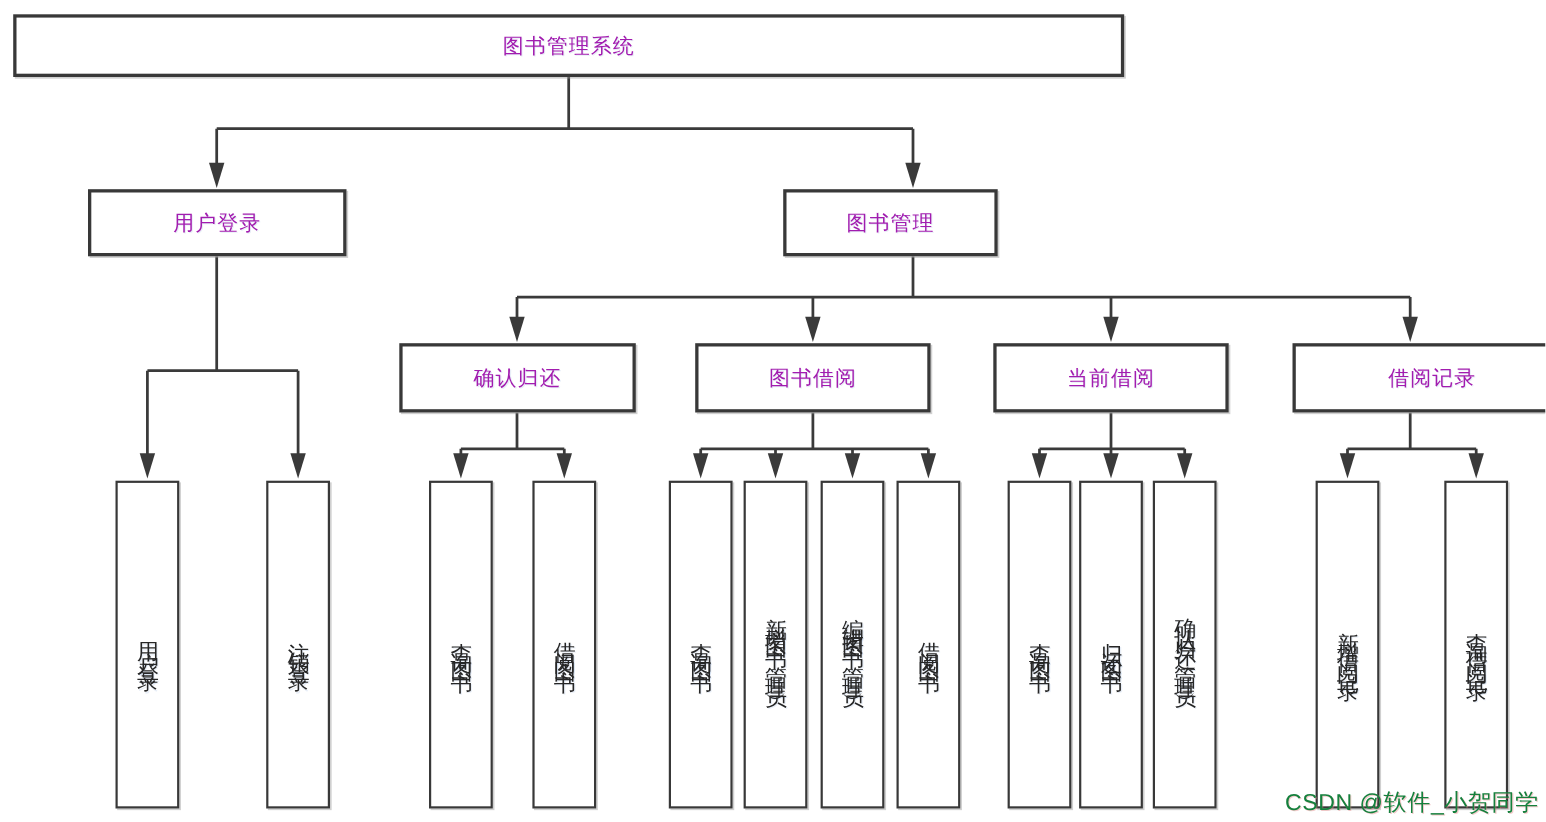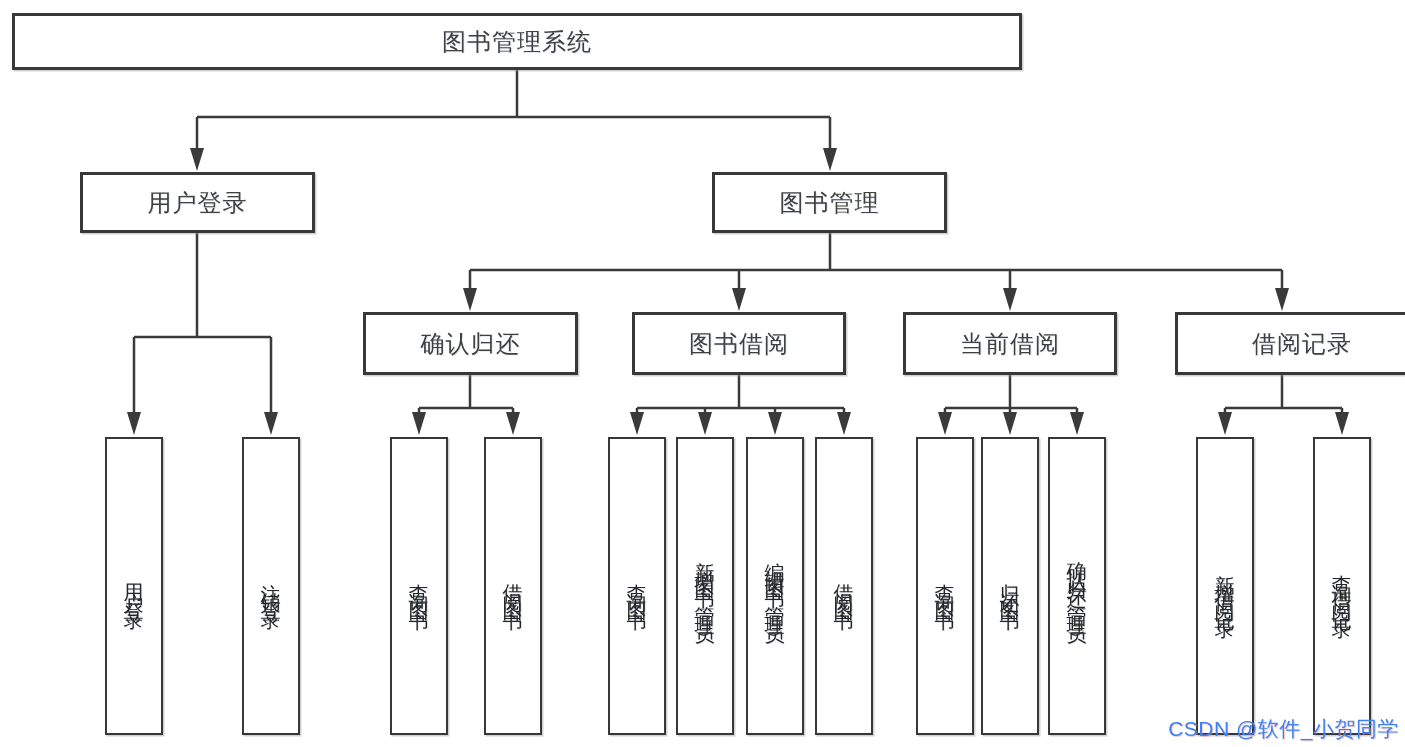--- a/index.html
+++ b/index.html
@@ -27,23 +27,23 @@
     box-sizing: border-box;
     background: #ffffff;
     border: 3px solid #383838;
     display: flex;
     align-items: center;
     justify-content: center;
     z-index: 2;
     box-shadow: 1.5px 1.5px 0 rgba(150,150,150,0.45);
   }
   .node .hlabel {
-    font-size: 24px;
+    font-size: 19px;
     letter-spacing: 1px;
-    color: #404040;
+    color: #a21caf;
     white-space: nowrap;
     text-shadow: 1px 1px 0 rgba(130,160,210,0.18);
   }
   .leaf {
     border-width: 2.5px;
   }
   .leaf .vlabel {
     writing-mode: vertical-rl;
     text-orientation: mixed;
     font-size: 20px;
@@ -53,21 +53,21 @@
     white-space: nowrap;
     text-shadow: 1px 1px 0 rgba(130,160,210,0.18);
   }
   .watermark {
     position: absolute;
     right: 6px;
     bottom: 4px;
     z-index: 3;
     font-size: 21px;
     letter-spacing: 0.5px;
-    color: #3b82f6;
+    color: #15803d;
     text-shadow: 1px 1px 0 rgba(226,140,140,0.45);
     white-space: nowrap;
   }
 </style>
 </head>
 <body>
 
 <div class="canvas">
 
   <svg class="connectors" width="1405" height="747" viewBox="0 0 1405 747">
@@ -117,21 +117,21 @@
     </g>
   </svg>
 
   <div class="node" style="left:12px; top:13px; width:1010px; height:57px;">
     <span class="hlabel">图书管理系统</span>
   </div>
 
   <div class="node" style="left:80px; top:172px; width:235px; height:61px;">
     <span class="hlabel">用户登录</span>
   </div>
-  <div class="node" style="left:712px; top:172px; width:235px; height:61px;">
+  <div class="node" style="left:712px; top:172px; width:195px; height:61px;">
     <span class="hlabel">图书管理</span>
   </div>
 
   <div class="node" style="left:363px; top:312px; width:215px; height:63px;">
     <span class="hlabel">确认归还</span>
   </div>
   <div class="node" style="left:903px; top:312px; width:214px; height:63px;">
     <span class="hlabel">当前借阅</span>
   </div>
   <div class="node" style="left:632px; top:312px; width:214px; height:63px;">

